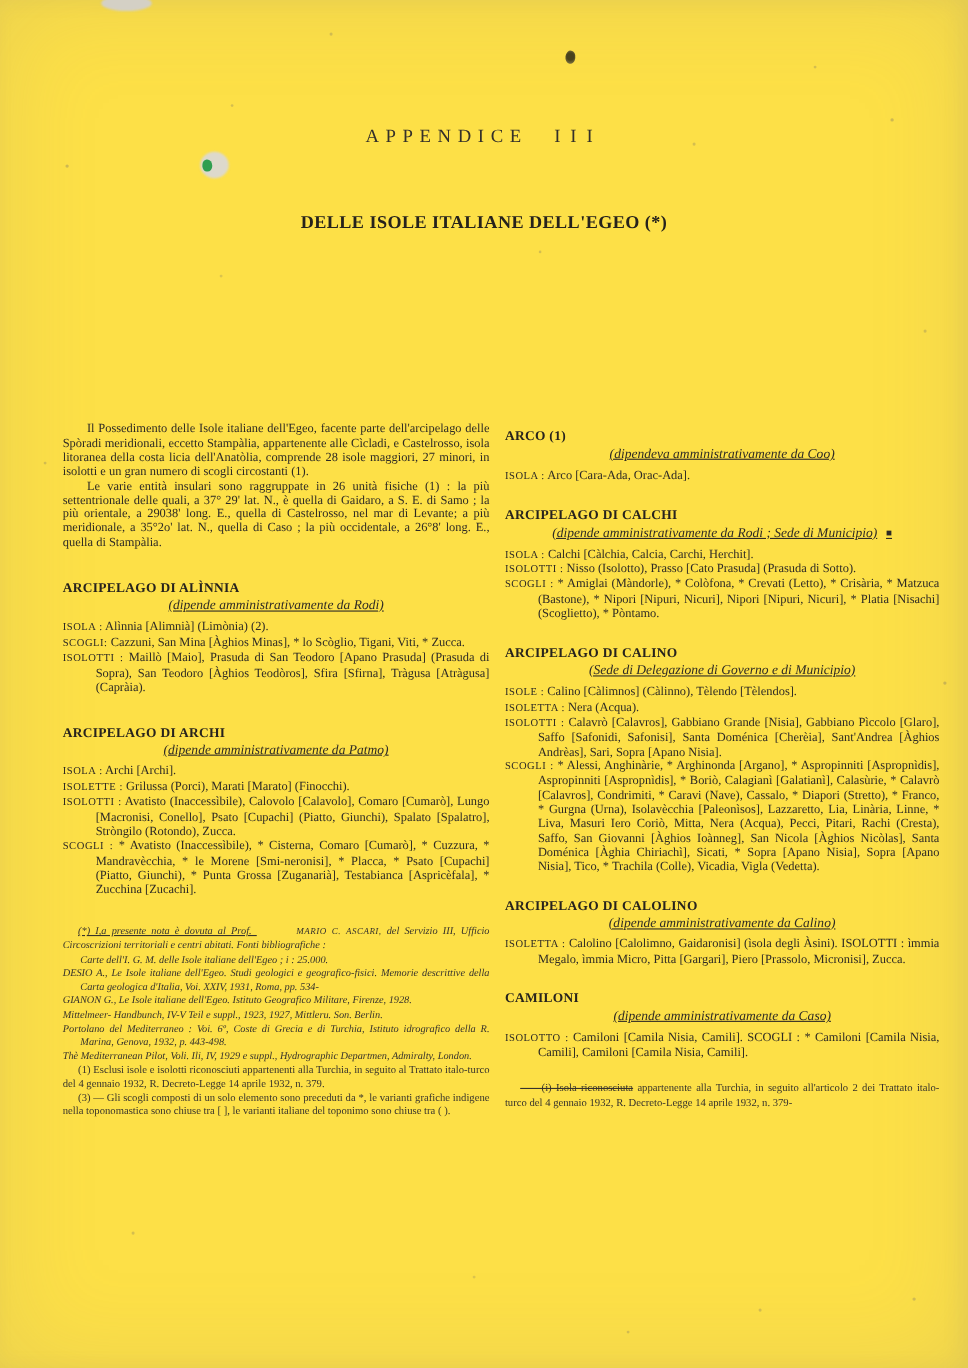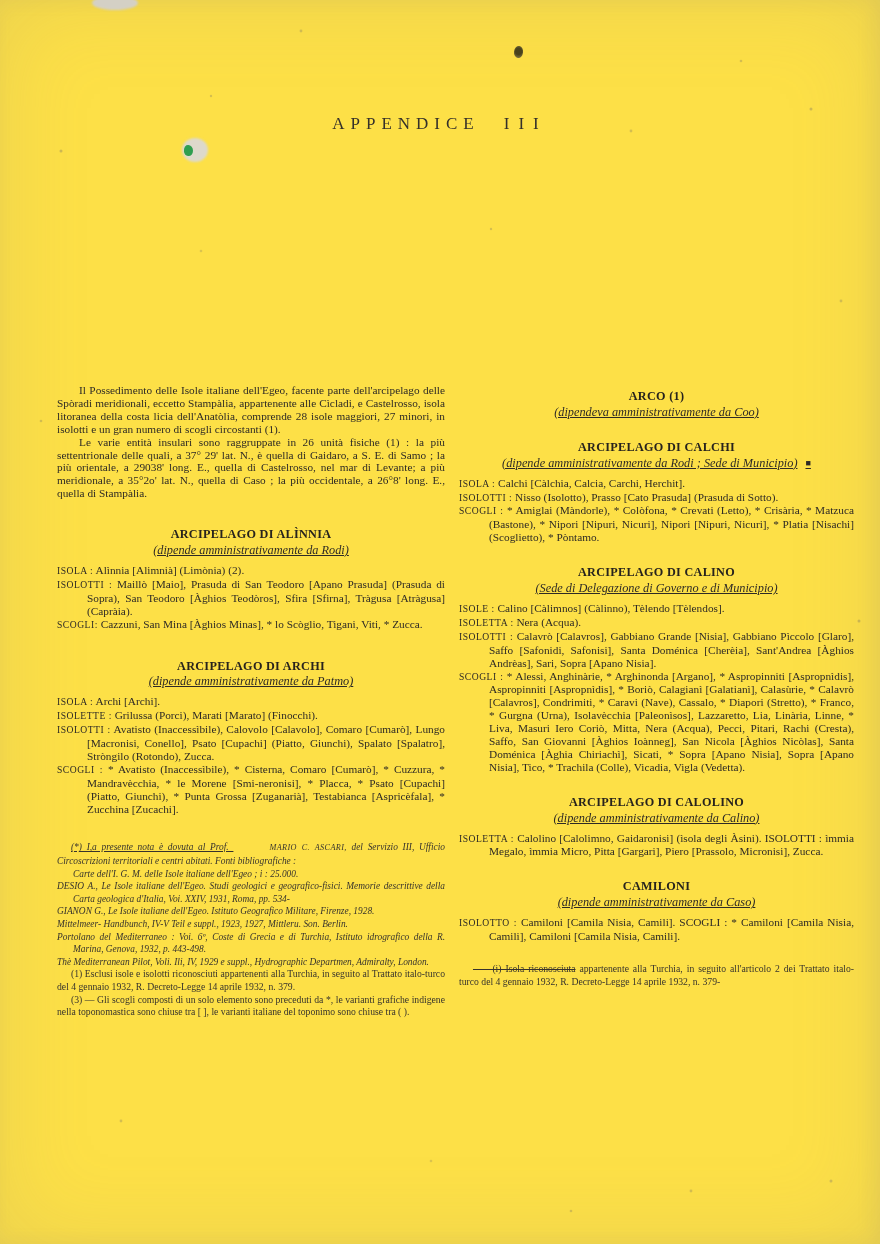--- a/index.html
+++ b/index.html
@@ -18,21 +18,21 @@
     font-weight:bold;font-size:16.5px;line-height:27px;letter-spacing:.4px;color:#26221c;}
   .struck{text-decoration:line-through;text-decoration-thickness:1.5px;}
   
   .col{position:absolute;top:338px;font-size:11.3px;line-height:12.9px;text-align:justify;margin-top:40px;}
   .col-left{left:57px;width:388px;padding-top:6px;}
   .col-right{left:459px;width:395px;}
   .intro-para{margin:0;text-indent:22px;}
   .section{margin-top:28px;}
   .col-right .section{margin-top:22px;}
   .col-right .section:first-child{margin-top:12px;}
-  .sec-title{margin:0;text-align:center;font-weight:bold;font-size:12.2px;
+  .sec-title{margin:0;text-align:left;font-weight:bold;font-size:12.2px;
     letter-spacing:.3px;color:#27231d;}
   .sec-sub{margin:3px 0 7px;text-align:center;font-style:italic;font-size:12.3px;color:#2e2a25;text-decoration:underline;}
   .sq{font-style:normal;font-size:9px;margin-left:8px;vertical-align:1px;}
   .entry{margin:0;padding-left:30px;text-indent:-30px;}
   .lbl{font-size:9.6px;letter-spacing:.5px;}
   
   .footnotes{margin-top:26px;font-size:9.4px;line-height:12.6px;font-style:italic;
     text-align:justify;color:#37332c;}
   .fn{margin:0;}
   .fn-first{text-indent:14px;}
@@ -73,34 +73,35 @@
 
   <div class="smudge-topleft"></div>
   <div class="ink-spot"></div>
   <div class="green-halo"></div>
   <div class="green-mark"></div>
   <div class="specks"></div>
 
   <div class="appendice"><span>APPENDICE</span><span class="app-num">III</span></div>
 
   <div class="main-title">
+    <div>DELLE ISOLE ITALIANE DELL'EGEO (*)</div>
   </div>
 
   <div class="col col-left">
     <div id="intro">
         <p class="intro-para">Il Possedimento delle Isole italiane dell'Egeo, facente parte dell'arcipelago delle Spòradi meridionali, eccetto Stampàlia, appartenente alle Cìcladi, e Castelrosso, isola litoranea della costa licia dell'Anatòlia, comprende 28 isole maggiori, 27 minori, in isolotti e un gran numero di scogli circostanti (1).</p>
         <p class="intro-para">Le varie entità insulari sono raggruppate in 26 unità fisiche (1) : la più settentrionale delle quali, a 37° 29' lat. N., è quella di Gaidaro, a S. E. di Samo ; la più orientale, a 29038' long. E., quella di Castelrosso, nel mar di Levante; a più meridionale, a 35°2o' lat. N., quella di Caso ; la più occidentale, a 26°8' long. E., quella di Stampàlia.</p>
       </div>
     <div id="left-sections">
         <section class="section">
           <h3 class="sec-title">ARCIPELAGO DI ALÌNNIA</h3>
           <div class="sec-sub"><span>(dipende amministrativamente da Rodi)</span></div>
           <p class="entry"><span class="lbl">ISOLA :</span><span class="etxt"> Alìnnia [Alimnià]  (Limònia) (2).</span></p>
+          <p class="entry"><span class="lbl">SCOGLI:</span><span class="etxt"> Cazzuni, San Mina [Àghios Minas], * lo Scòglio, Tigani, Viti, * Zucca.</span></p>
           <p class="entry"><span class="lbl">ISOLOTTI :</span><span class="etxt"> Maillò [Maio], Prasuda di San Teodoro [Apano Prasuda] (Prasuda di Sopra), San Teodoro [Àghios Teodòros], Sfira [Sfirna], Tràgusa [Atràgusa] (Capràia).</span></p>
-          <p class="entry"><span class="lbl">SCOGLI:</span><span class="etxt"> Cazzuni, San Mina [Àghios Minas], * lo Scòglio, Tigani, Viti, * Zucca.</span></p>
         </section>
         <section class="section">
           <h3 class="sec-title">ARCIPELAGO DI ARCHI</h3>
           <div class="sec-sub"><span>(dipende amministrativamente da Patmo)</span></div>
           <p class="entry"><span class="lbl">ISOLA :</span><span class="etxt"> Archi [Archi].</span></p>
           <p class="entry"><span class="lbl">ISOLETTE :</span><span class="etxt"> Grilussa (Porci), Marati [Marato]  (Finocchi).</span></p>
           <p class="entry"><span class="lbl">ISOLOTTI :</span><span class="etxt"> Avatisto (Inaccessìbile), Calovolo [Calavolo], Comaro [Cumarò], Lungo [Macronisi, Conello], Psato [Cupachi] (Piatto, Giunchi), Spalato [Spalatro], Stròngilo (Rotondo), Zucca.</span></p>
           <p class="entry"><span class="lbl">SCOGLI :</span><span class="etxt"> * Avatisto (Inaccessìbile), * Cisterna, Comaro [Cumarò], * Cuzzura, * Mandravècchia, * le Morene [Smi-neronisi],  * Placca, * Psato [Cupachi] (Piatto, Giunchi), * Punta Grossa [Zuganarià], Testabianca [Aspricèfala], * Zucchina [Zucachi].</span></p>
         </section>
       </div>
@@ -117,20 +118,21 @@
           <p class="fn note">(3)  — Gli scogli composti di un solo elemento sono preceduti da *, le varianti grafiche indigene nella toponomastica sono chiuse tra [ ], le varianti italiane del toponimo sono chiuse tra ( ).</p>
         </div>
     </div>
   </div>
 
   <div class="col col-right">
     <div id="right-sections">
         <section class="section">
           <h3 class="sec-title">ARCO (1)</h3>
           <div class="sec-sub"><span>(dipendeva amministrativamente da Coo)</span></div>
+          <p class="entry"><span class="lbl">ISOLA :</span><span class="etxt"> Arco [Cara-Ada, Orac-Ada].</span></p>
         </section>
         <section class="section">
           <h3 class="sec-title">ARCIPELAGO DI  CALCHI</h3>
           <div class="sec-sub"><span>(dipende amministrativamente da Rodi ; Sede di Municipio)</span><span class="sq">■</span></div>
           <p class="entry"><span class="lbl">ISOLA :</span><span class="etxt"> Calchi [Càlchia, Calcia, Carchi, Herchit].</span></p>
           <p class="entry"><span class="lbl">ISOLOTTI :</span><span class="etxt"> Nisso (Isolotto), Prasso [Cato Prasuda] (Prasuda di Sotto).</span></p>
           <p class="entry"><span class="lbl">SCOGLI :</span><span class="etxt"> * Amiglai (Màndorle), * Colòfona, * Crevati (Letto), * Crisària, * Matzuca (Bastone), * Nipori [Nipuri, Nicuri], Nipori [Nipuri, Nicuri], * Platia [Nisachi] (Scoglietto),  * Pòntamo.</span></p>
         </section>
         <section class="section">
           <h3 class="sec-title">ARCIPELAGO  DI CALINO</h3>

